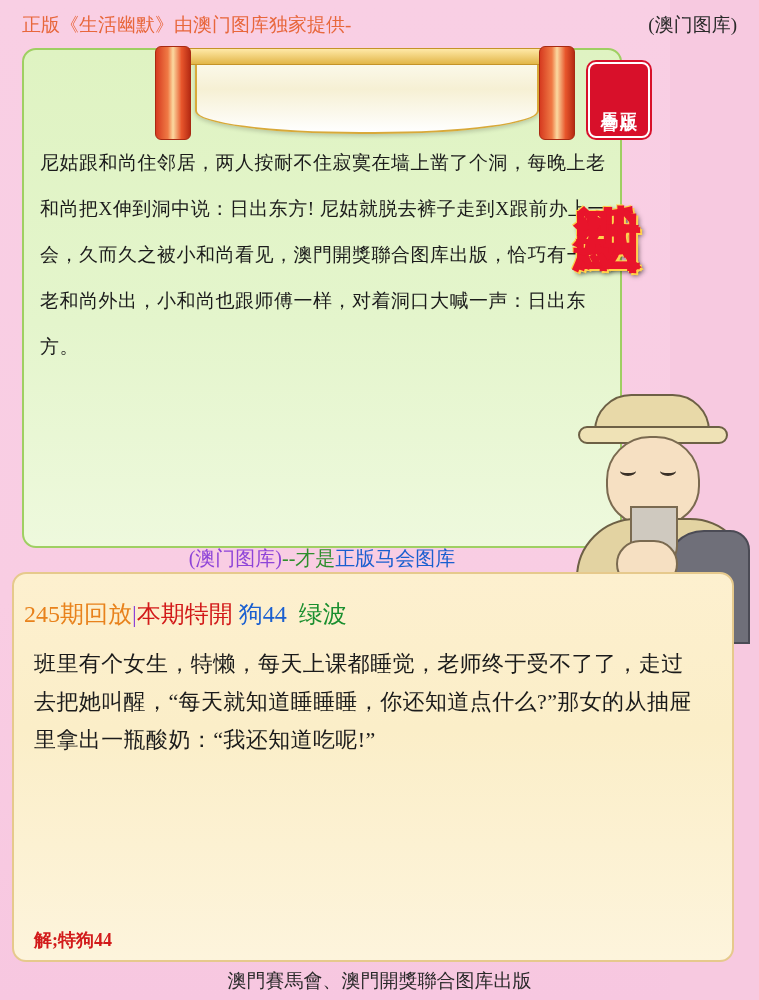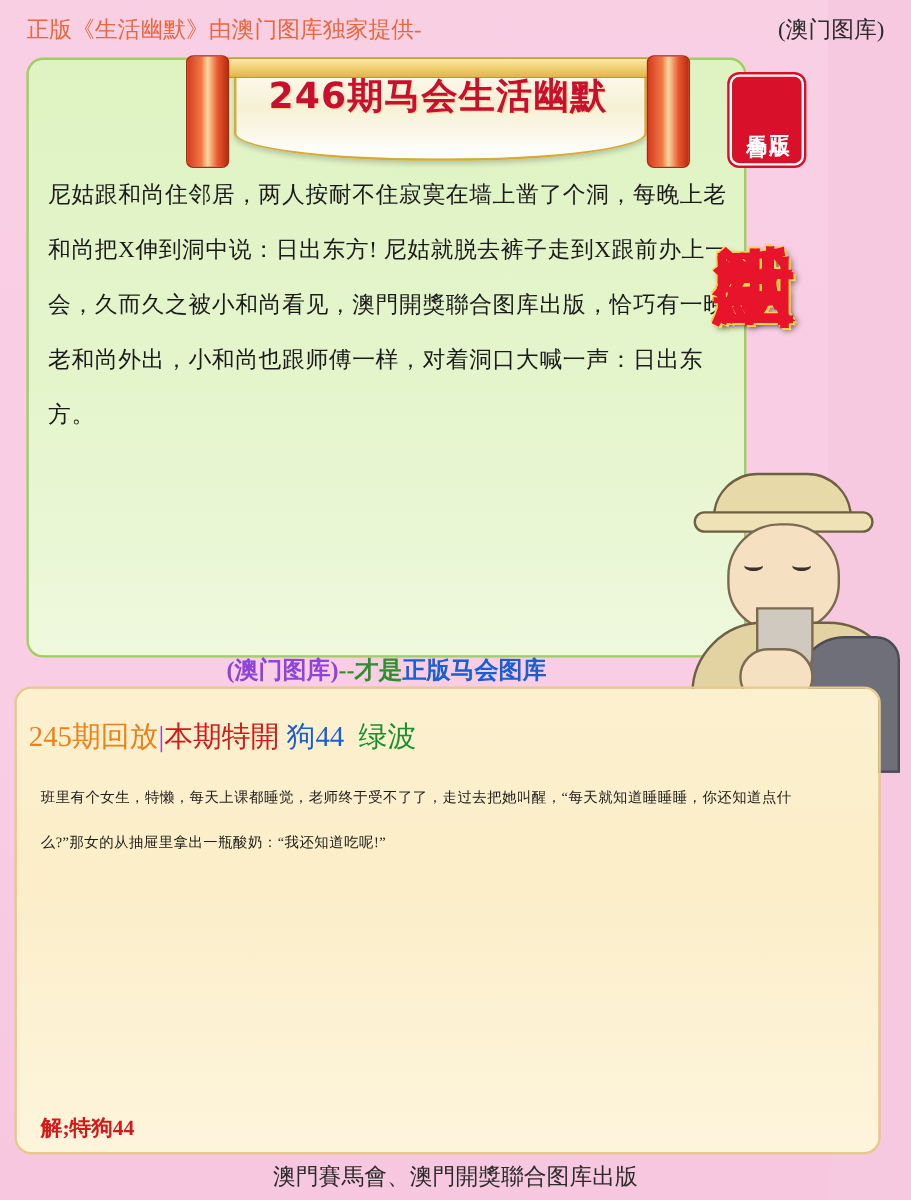--- a/index.html
+++ b/index.html
@@ -13,21 +13,20 @@
     font-family: "Liberation Serif", serif;
     position: relative;
     overflow: hidden;
   }
   .page {
     position: absolute;
     left: 0; top: 0;
     width: 670px;
     height: 1000px;
     background: linear-gradient(to bottom, #f9cfe4 0%, #f9cde3 60%, #f7c7e0 100%);
-    padding-left: 20px;
   }
 
   
   .top-bar {
     position: absolute;
     left: 0; top: 10px;
     width: 759px;
     height: 30px;
     display: flex;
     align-items: center;
@@ -113,21 +112,21 @@
   }
 
   
   .caption {
     position: absolute;
     left: 22px;
     top: 545px;
     width: 600px;
     text-align: center;
     font-size: 20px;
-    font-weight: bold;
+    font-weight: normal;
     white-space: nowrap;
   }
   .caption .c1 { color: #8e44d8; }
   .caption .c2 { color: #2d8f2d; }
   .caption .c3 { color: #1a5fd0; }
 
   
   .stamp {
     position: absolute;
     right: 20px;
@@ -272,21 +271,21 @@
   .cream-head .bar { color: #8e44d8; }
   .cream-head .h2 { color: #d21a1a; }
   .cream-head .h3 { color: #1a5fd0; }
   .cream-head .h4 { color: #1a8f2f; }
 
   .cream-body {
     position: absolute;
     left: 34px;
     top: 645px;
     width: 660px;
-    font-size: 12px;
+    font-size: 22px;
     color: #1b1b1b;
     line-height: 38px;
     letter-spacing: .4px;
   }
 
   .answer {
     position: absolute;
     left: 34px;
     top: 928px;
     font-size: 18px;
@@ -315,21 +314,20 @@
     <div class="top-right">(澳门图库)</div>
   </div>
 
   <div class="green-panel"></div>
 
   <div class="scroll-banner">
     <div class="scroll-body"></div>
     <div class="scroll-top-bar"></div>
     <div class="scroll-roller left"></div>
     <div class="scroll-roller right"></div>
-    <div class="scroll-title">246期马会生活幽默</div>
   </div>
 
   <div class="story">尼姑跟和尚住邻居，两人按耐不住寂寞在墙上凿了个洞，每晚上老和尚把X伸到洞中说：日出东方! 尼姑就脱去裤子走到X跟前办上一会，久而久之被小和尚看见，澳門開獎聯合图库出版，恰巧有一晚老和尚外出，小和尚也跟师傅一样，对着洞口大喊一声：日出东方。</div>
 
   <div class="caption">
     <span class="c1">(澳门图库)</span><span class="c2">--才是</span><span class="c3">正版马会图库</span>
   </div>
 
   <div class="stamp">
     <span>正版</span>

